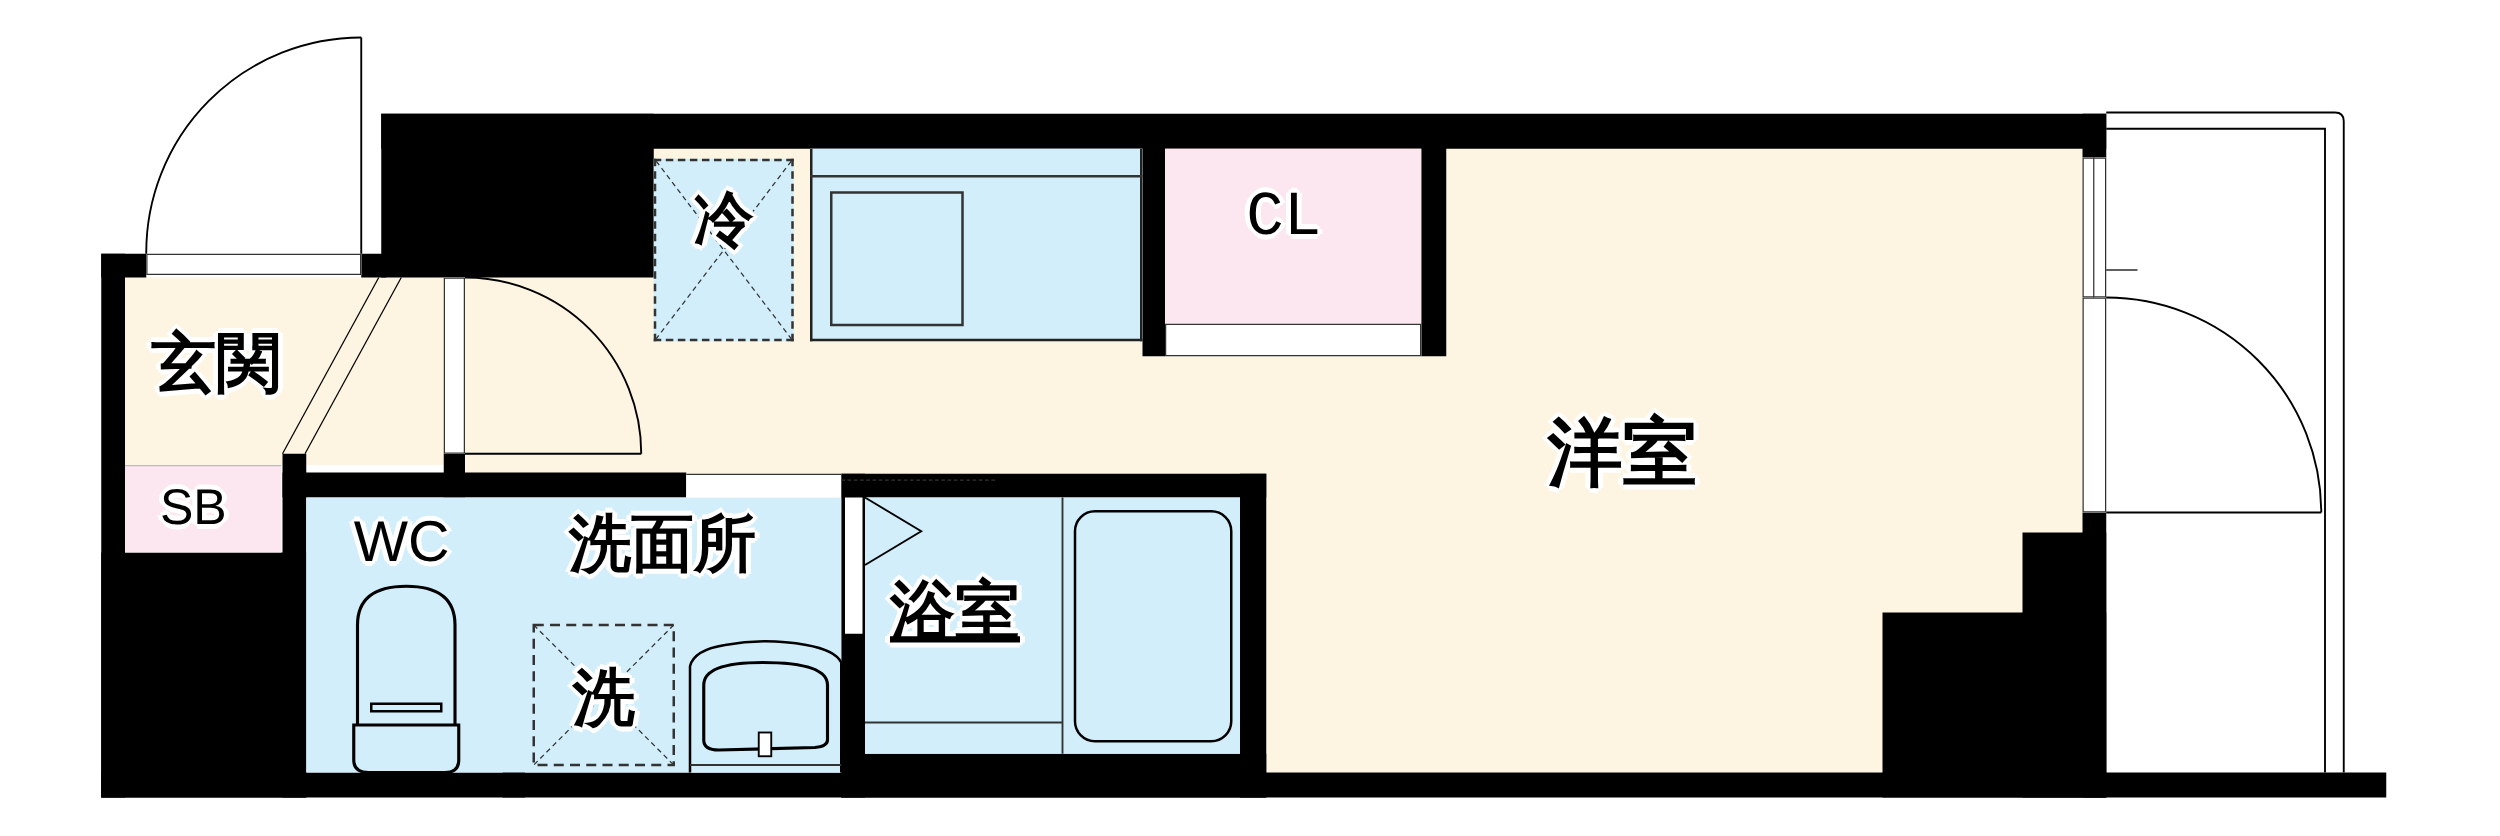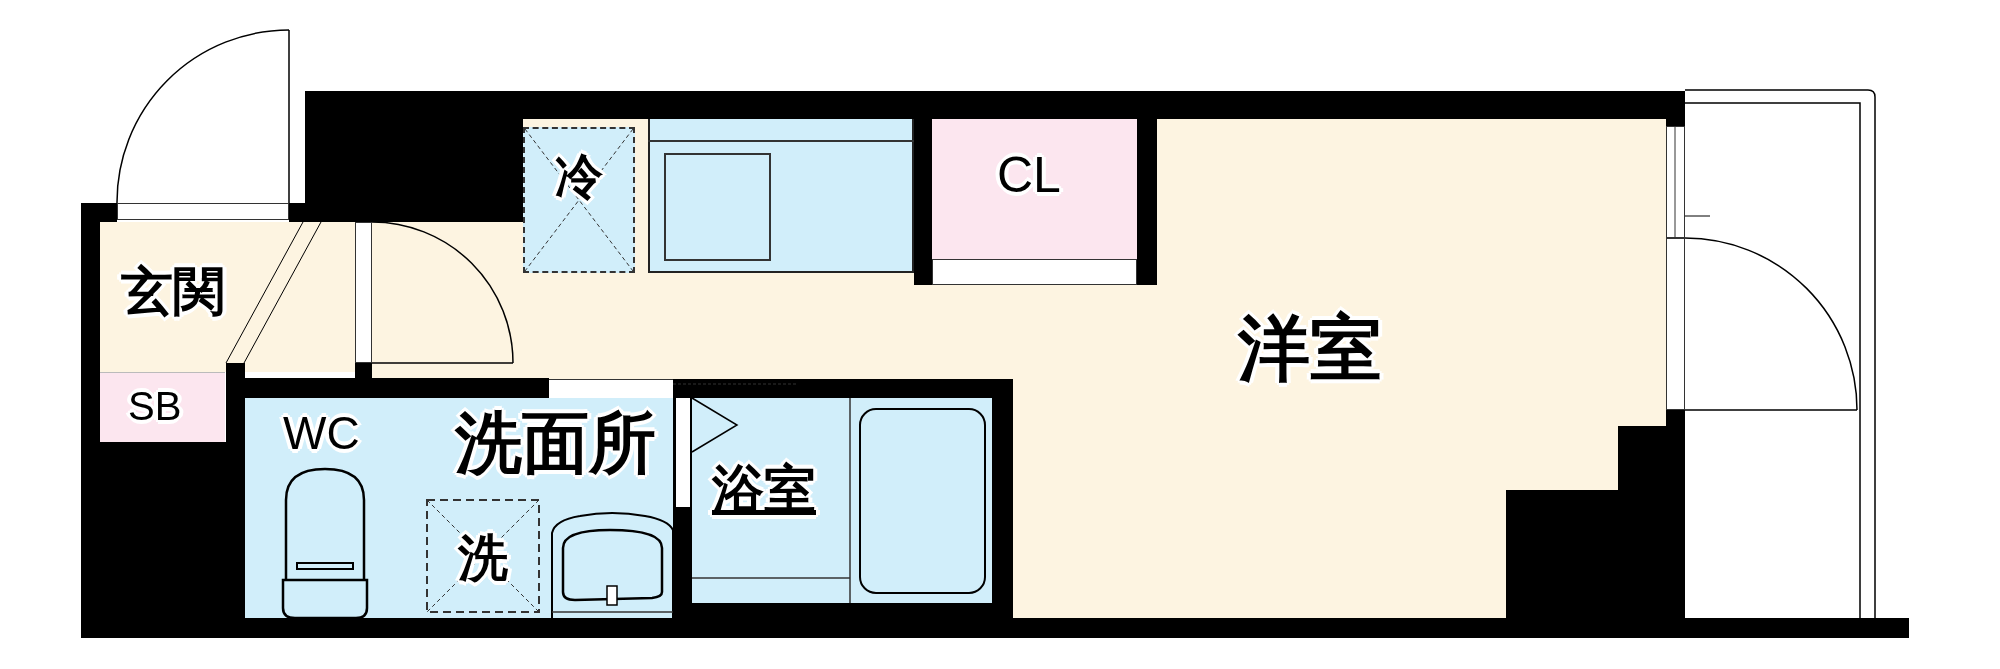--- a/index.html
+++ b/index.html
@@ -103,18 +103,18 @@
   <path d="M1685 103 L1860 103 L1860 618" fill="none" stroke="#000" stroke-width="1.5"></path>
 
   <path d="M1685 238 A172 172 0 0 1 1857 410" fill="none" stroke="#000" stroke-width="1.5"></path>
   <line x1="1685" y1="410" x2="1857" y2="410" stroke="#000" stroke-width="1.5"></line>
   <line x1="1675" y1="126" x2="1675" y2="238" stroke="#333" stroke-width="1"></line>
 </svg>
 
 <div class="lbl" style="left:121px;top:265px;font-size:52px;">玄関</div>
 <div class="lbl" style="left:128px;top:386px;font-size:40px;font-weight:normal;font-family:'Liberation Sans',sans-serif;">SB</div>
 <div class="lbl" style="left:555px;top:152px;font-size:48px;">冷</div>
-<div class="lbl" style="left:997px;top:150px;font-size:50px;font-weight:normal;font-family:Liberation Sans, sans-serif;">CL</div>
-<div class="lbl" style="left:1238px;top:312px;font-size:72px;">洋室</div>
+<div class="lbl" style="left:997px;top:150px;font-size:50px;font-weight:normal;font-family:Liberation Mono, monospace;">CL</div>
+<div class="lbl" style="left:1238px;top:332px;font-size:60px;">洋室</div>
 <div class="lbl" style="left:283px;top:410px;font-size:46px;font-weight:normal;font-family:'Liberation Sans',sans-serif;">WC</div>
-<div class="lbl" style="left:455px;top:410px;font-size:67px;">洗面所</div>
+<div class="lbl" style="left:455px;top:410px;font-size:50px;">洗面所</div>
 <div class="lbl" style="left:458px;top:533px;font-size:50px;">洗</div>
 <div class="lbl" style="left:712px;top:463px;font-size:52px;text-decoration:underline;">浴室</div>
 
 </body></html>

